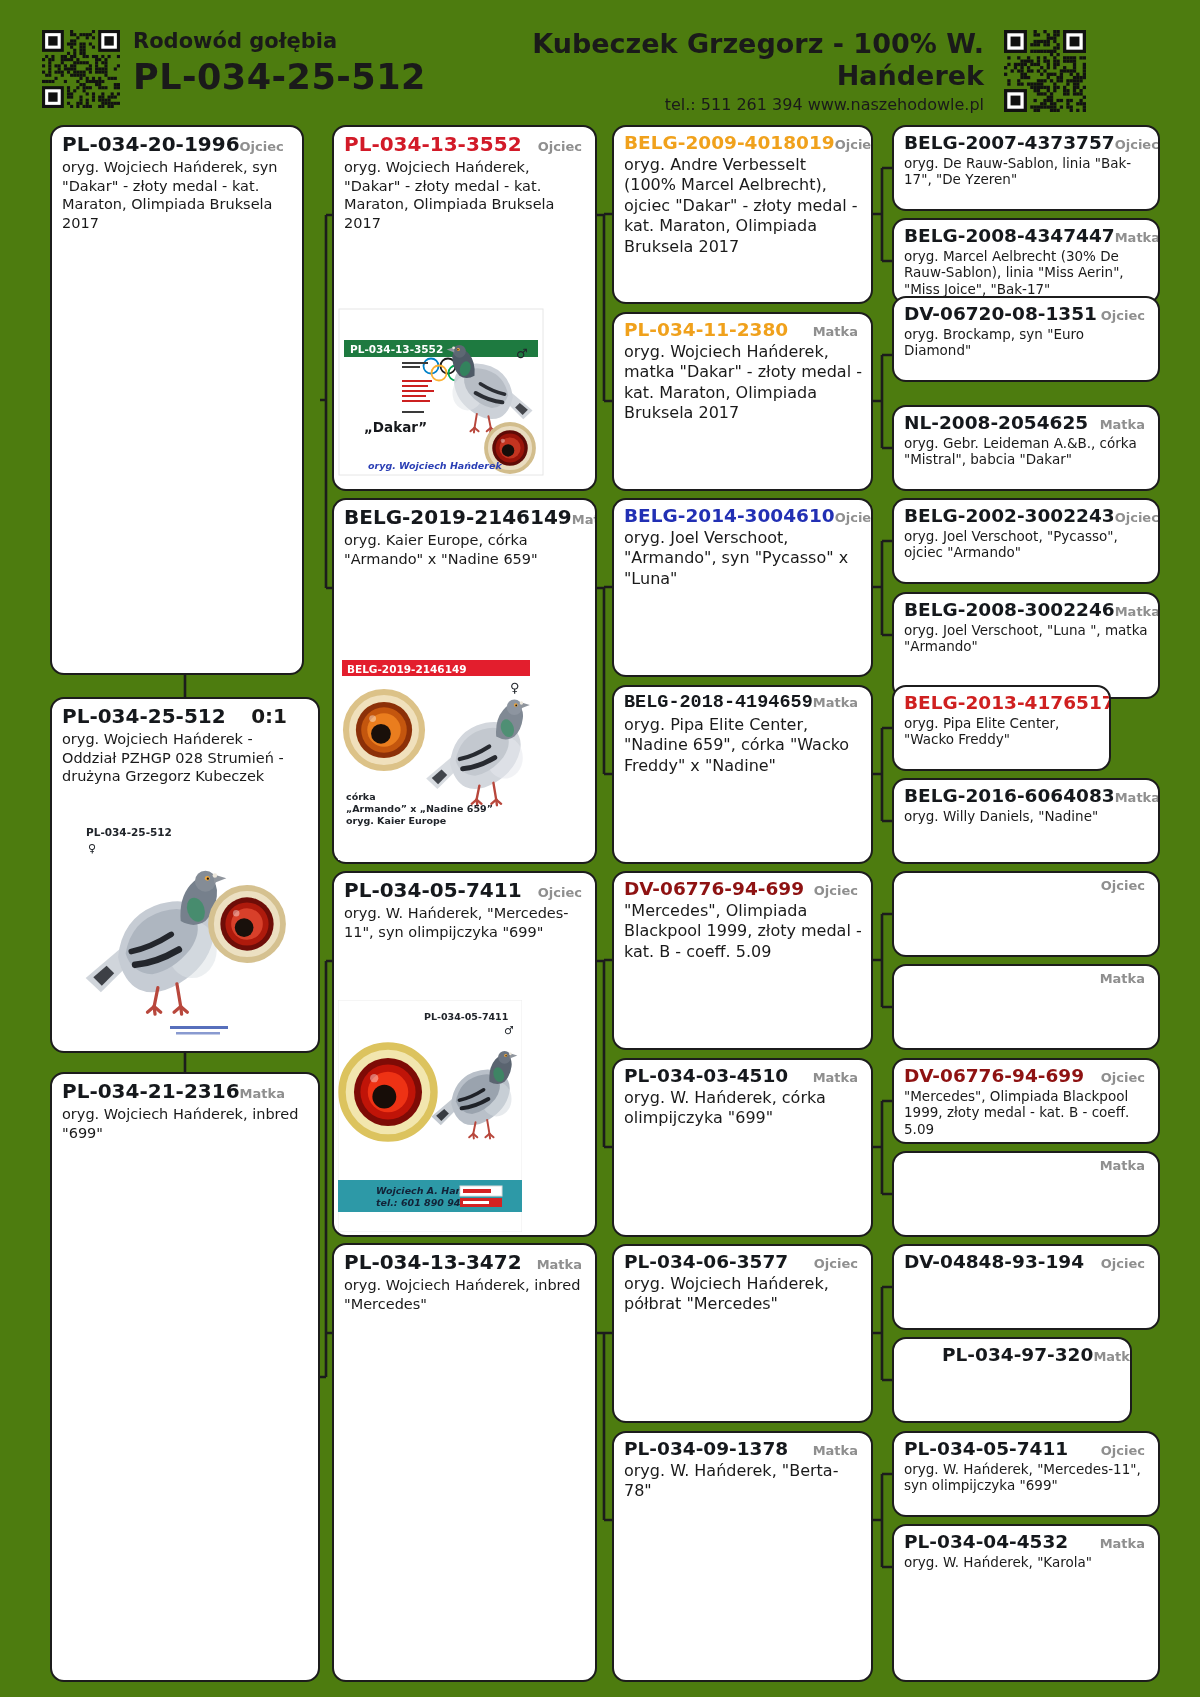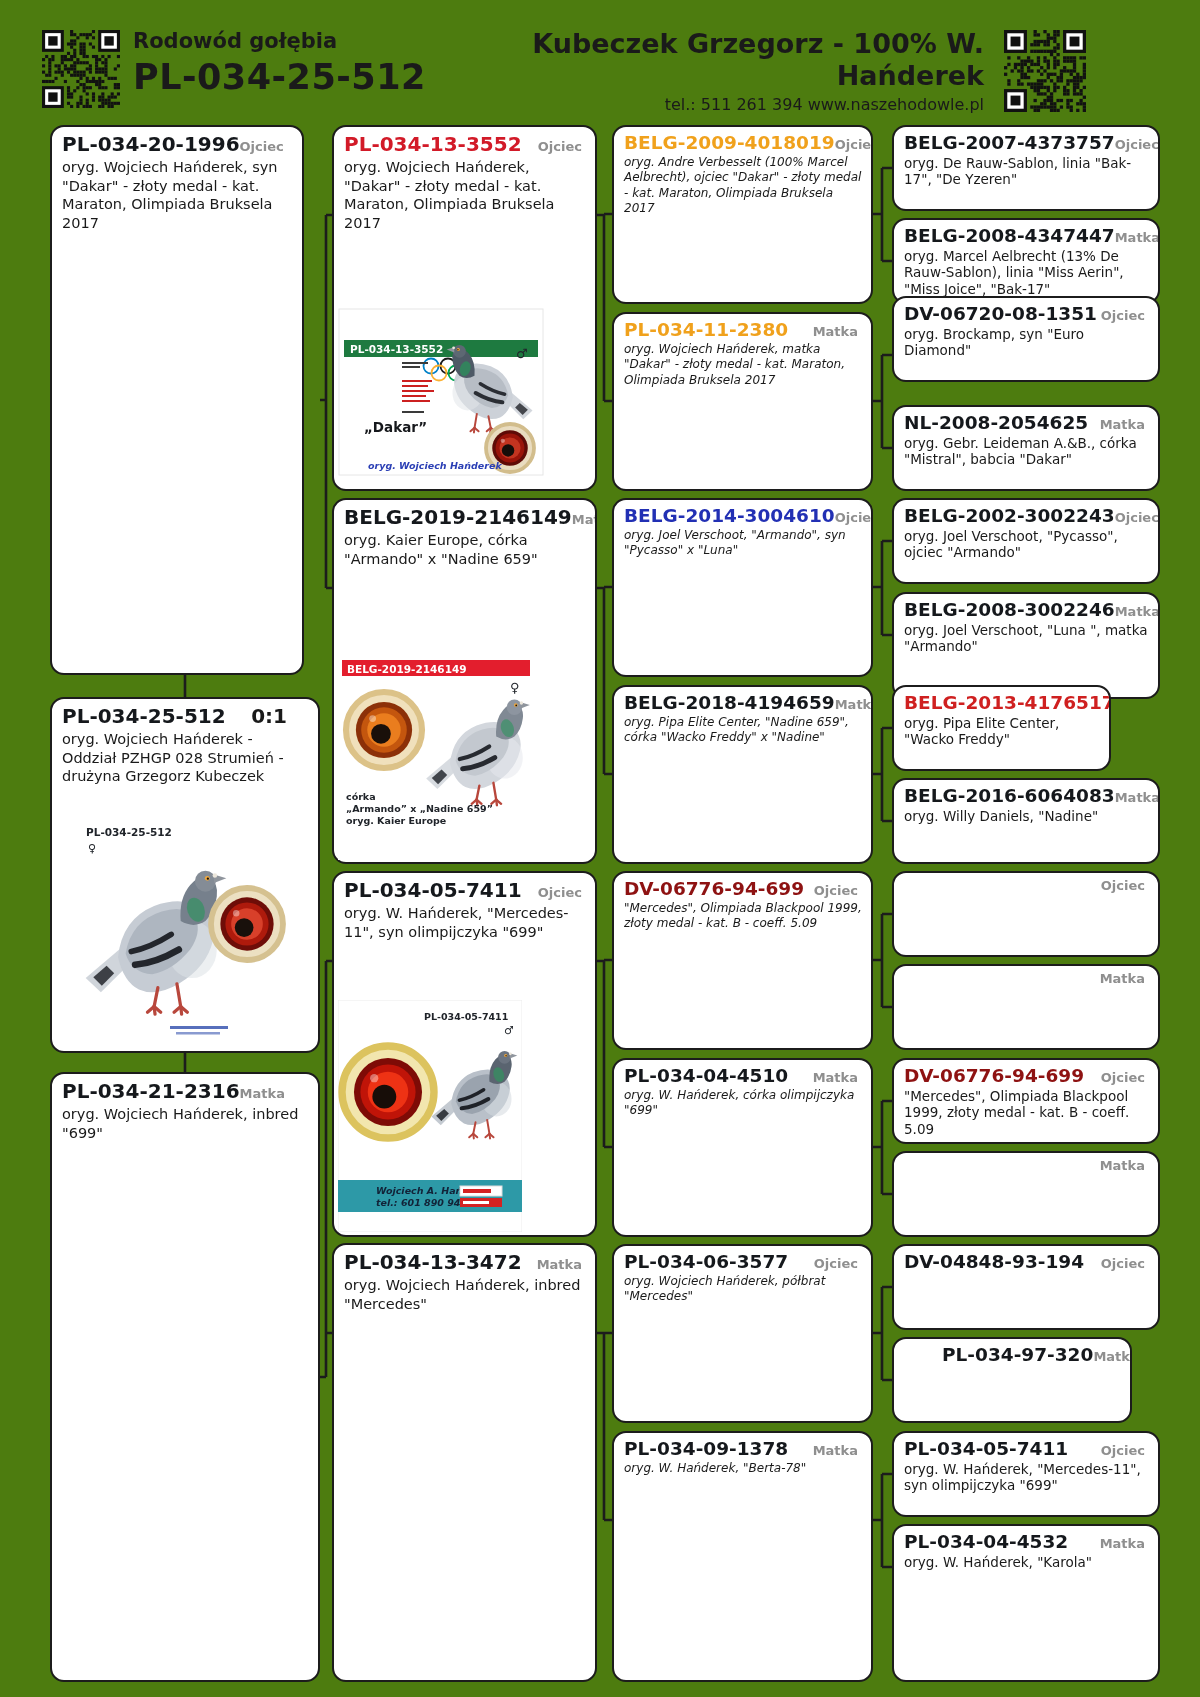--- a/index.html
+++ b/index.html
@@ -18,21 +18,21 @@
   #boxes .pbox{position:absolute;background:#fff;border:2.6px solid #1c1c1c;border-radius:14px;
         box-sizing:border-box;padding:5px 9px 6px 10px;overflow:hidden;z-index:1;}
   .hdr{display:flex;justify-content:space-between;align-items:baseline;white-space:nowrap;}
   .ring{font-weight:bold;font-size:20px;}
   .c3 .ring,.c4 .ring{font-size:18.5px;}
   .tag{font-weight:bold;font-size:13px;color:#8f8f8f;padding-right:4px;}
   .col1 .hdr{padding-right:22px;}
   .score{font-weight:bold;font-size:20px;}
   .desc{margin-top:2px;line-height:1.28;}
   .c12 .desc{font-size:14.5px;}
-  .c3 .desc{font-size:12px;font-style:italic;}
+  .c3 .desc{font-size:16px;}
   .c4 .desc{font-size:13.5px;line-height:1.22;}
   
   .photo{position:absolute;z-index:2;}
   .svgtxt{font-family:"DejaVu Sans","Liberation Sans",sans-serif;}
   .t-banner{fill:#fff;font-weight:bold;font-size:10.5px;}
   .t-cap{fill:#20242a;font-weight:bold;font-size:10.5px;}
   .t-name{fill:#16181c;font-weight:bold;font-size:13.5px;}
   .t-credit{fill:#2b3fb5;font-weight:bold;font-style:italic;font-size:9.5px;}
   .t-small{fill:#20242a;font-weight:bold;font-size:9.5px;}
   .t-owner{fill:#122338;font-weight:bold;font-style:italic;font-size:9.5px;}
@@ -550,35 +550,35 @@
       </div>
       <div class="pbox c3" style="left: 612px; top: 498px; width: 261px; height: 179px;">
         <div class="hdr">
           <span class="ring" style="color: rgb(34, 48, 180);">BELG-2014-3004610</span>
           <span class="tag">Ojciec</span>
         </div>
         <div class="desc">oryg. Joel Verschoot, "Armando", syn "Pycasso" x "Luna"</div>
       </div>
       <div class="pbox c3" style="left: 612px; top: 685px; width: 261px; height: 179px;">
         <div class="hdr">
-          <span class="ring" style="color: rgb(21, 24, 28);">BELG-2018-4194659</span>
+          <span class="ring" style="color: rgb(21, 24, 28); font-family: Liberation Mono, monospace;">BELG-2018-4194659</span>
           <span class="tag">Matka</span>
         </div>
         <div class="desc">oryg. Pipa Elite Center, "Nadine 659", córka "Wacko Freddy" x "Nadine"</div>
       </div>
       <div class="pbox c3" style="left: 612px; top: 871px; width: 261px; height: 179px;">
         <div class="hdr">
           <span class="ring" style="color: rgb(142, 18, 18);">DV-06776-94-699</span>
           <span class="tag">Ojciec</span>
         </div>
         <div class="desc">"Mercedes", Olimpiada Blackpool 1999, złoty medal - kat. B - coeff. 5.09</div>
       </div>
       <div class="pbox c3" style="left: 612px; top: 1058px; width: 261px; height: 179px;">
         <div class="hdr">
-          <span class="ring" style="color: rgb(21, 24, 28);">PL-034-04-4510</span>
+          <span class="ring" style="color: rgb(21, 24, 28);">PL-034-03-4510</span>
           <span class="tag">Matka</span>
         </div>
         <div class="desc">oryg. W. Hańderek, córka olimpijczyka "699"</div>
       </div>
       <div class="pbox c3" style="left: 612px; top: 1244px; width: 261px; height: 179px;">
         <div class="hdr">
           <span class="ring" style="color: rgb(21, 24, 28);">PL-034-06-3577</span>
           <span class="tag">Ojciec</span>
         </div>
         <div class="desc">oryg. Wojciech Hańderek, półbrat "Mercedes"</div>
@@ -595,21 +595,21 @@
           <span class="ring" style="color: rgb(21, 24, 28);">BELG-2007-4373757</span>
           <span class="tag">Ojciec</span>
         </div>
         <div class="desc">oryg. De Rauw-Sablon, linia "Bak-17", "De Yzeren"</div>
       </div>
       <div class="pbox c4" style="left: 892px; top: 218px; width: 268px; height: 86px;">
         <div class="hdr">
           <span class="ring" style="color: rgb(21, 24, 28);">BELG-2008-4347447</span>
           <span class="tag">Matka</span>
         </div>
-        <div class="desc">oryg. Marcel Aelbrecht (13% De Rauw-Sablon), linia "Miss Aerin", "Miss Joice", "Bak-17"</div>
+        <div class="desc">oryg. Marcel Aelbrecht (30% De Rauw-Sablon), linia "Miss Aerin", "Miss Joice", "Bak-17"</div>
       </div>
       <div class="pbox c4" style="left: 892px; top: 296px; width: 268px; height: 86px;">
         <div class="hdr">
           <span class="ring" style="color: rgb(21, 24, 28);">DV-06720-08-1351</span>
           <span class="tag">Ojciec</span>
         </div>
         <div class="desc">oryg. Brockamp, syn "Euro Diamond"</div>
       </div>
       <div class="pbox c4" style="left: 892px; top: 405px; width: 268px; height: 86px;">
         <div class="hdr">

